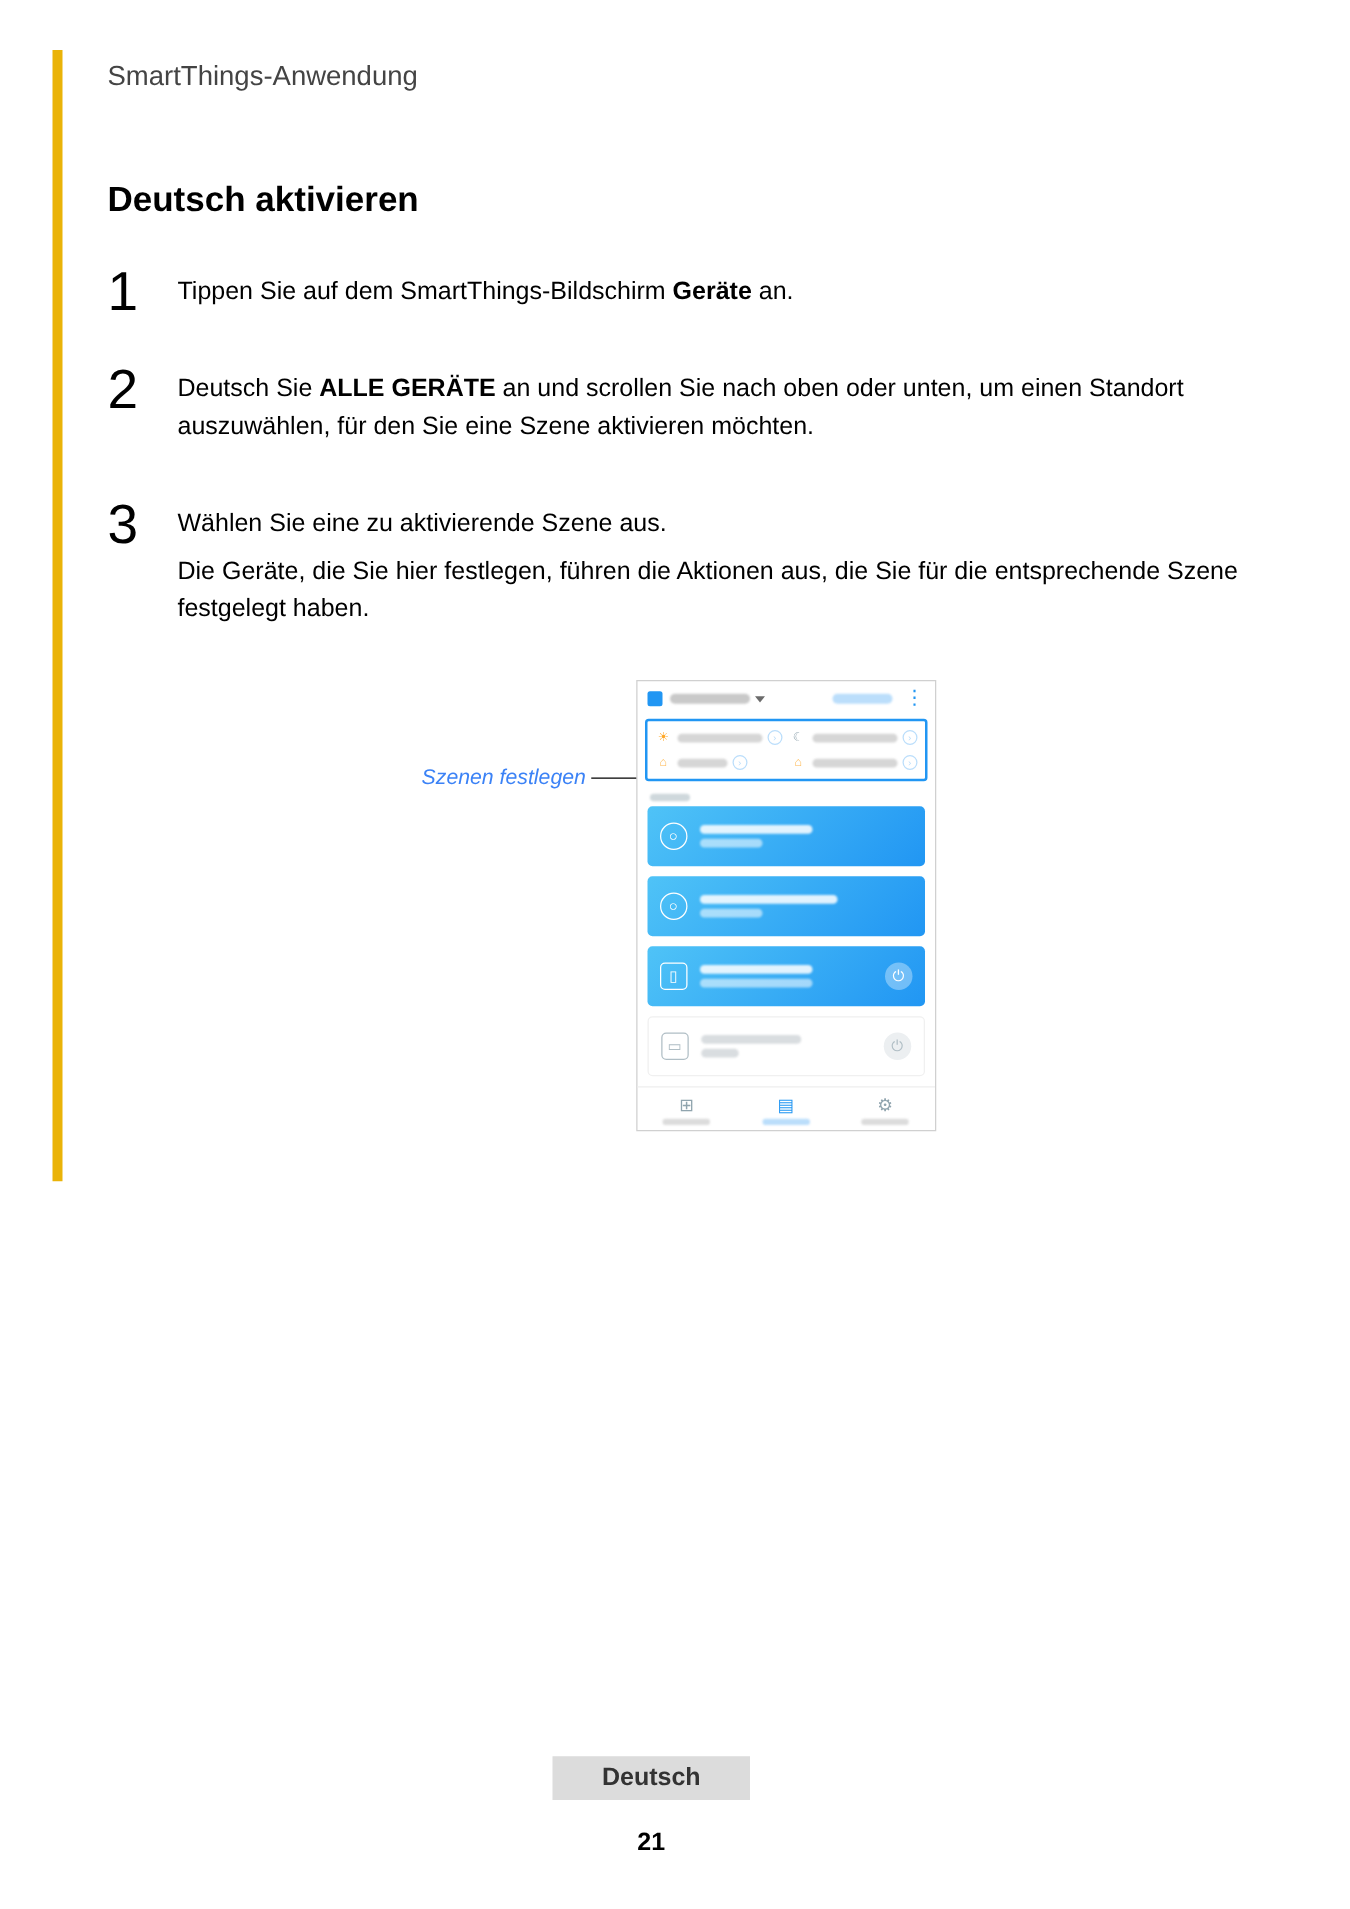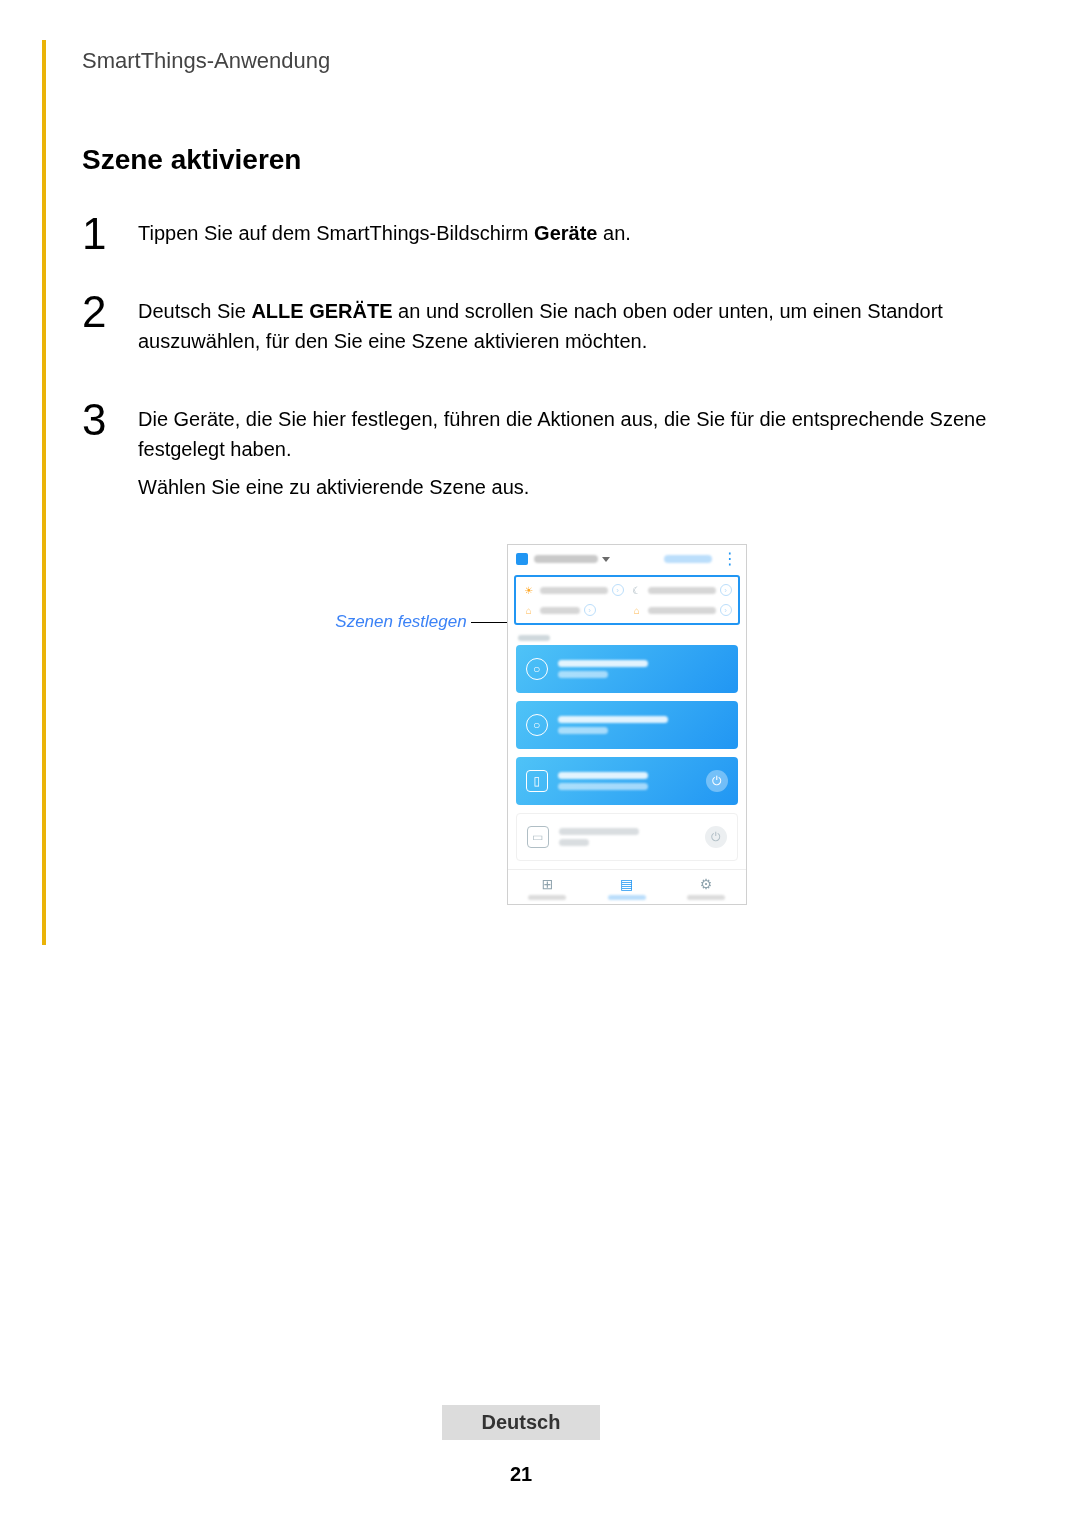--- a/index.html
+++ b/index.html
@@ -5,21 +5,21 @@
   :root{
     --accent:#2196f3;
     --lightblue:#42a5f5;
     --grey:#9e9e9e;
     --paleblue:#bbdefb;
     --framegrey:#d0d0d0;
   }
   *{box-sizing:border-box;font-family:Arial,Helvetica,sans-serif;}
   body{margin:0;background:#fff;color:#000;width:1080px;}
   .page{padding:40px 80px 40px 42px;}
-  .rule{border-left:4px solid #eab308;padding-left:36px;padding-top:8px;padding-bottom:40px;}
+  .rule{border-left:8px solid #eab308;padding-left:36px;padding-top:8px;padding-bottom:40px;}
   .running-head{font-size:22px;color:#444;margin-bottom:70px;}
   h2{font-size:28px;font-weight:bold;margin:0 0 36px 0;}
   ol.steps{list-style:none;padding:0;margin:0;}
   ol.steps>li{display:flex;align-items:flex-start;margin-bottom:34px;}
   .stepnum{font-size:44px;font-weight:300;line-height:1;min-width:40px;margin-right:16px;color:#000;}
   .steptxt{font-size:20px;line-height:1.5;padding-top:6px;}
   .steptxt p{margin:0 0 8px 0;}
   .bold{font-weight:bold;}
   
   .figwrap{display:flex;justify-content:center;margin-top:30px;}
@@ -80,21 +80,21 @@
   .footer .lang{display:inline-block;background:#dcdcdc;padding:6px 40px;font-size:20px;color:#333;font-weight:bold;}
   .footer .pnum{font-size:20px;font-weight:bold;margin-top:23px;}
 </style>
 </head>
 <body>
 
 <div class="page">
   <div class="rule">
     <div class="running-head">SmartThings-Anwendung</div>
 
-    <h2>Szene aktivieren</h2>
+    <h2>Deutsch aktivieren</h2>
 
     <ol class="steps">
       <li>
         <div class="stepnum">1</div>
         <div class="steptxt">
           <p>
             <span>Tippen Sie auf dem SmartThings-Bildschirm </span><span class="bold">Geräte</span><span> an.</span>
           </p>
         </div>
       </li>
@@ -102,22 +102,22 @@
         <div class="stepnum">2</div>
         <div class="steptxt">
           <p>
             <span>Deutsch Sie </span><span class="bold">ALLE GERÄTE</span><span> an und scrollen Sie nach oben oder unten, um einen Standort auszuwählen, für den Sie eine Szene aktivieren möchten.</span>
           </p>
         </div>
       </li>
       <li>
         <div class="stepnum">3</div>
         <div class="steptxt">
+          <p>Wählen Sie eine zu aktivierende Szene aus.</p>
           <p>Die Geräte, die Sie hier festlegen, führen die Aktionen aus, die Sie für die entsprechende Szene festgelegt haben.</p>
-          <p>Wählen Sie eine zu aktivierende Szene aus.</p>
         </div>
       </li>
     </ol>
 
     <div class="figwrap">
       <div class="callout">Szenen festlegen</div>
 
       <div class="phone">
 
         <div class="topbar">

